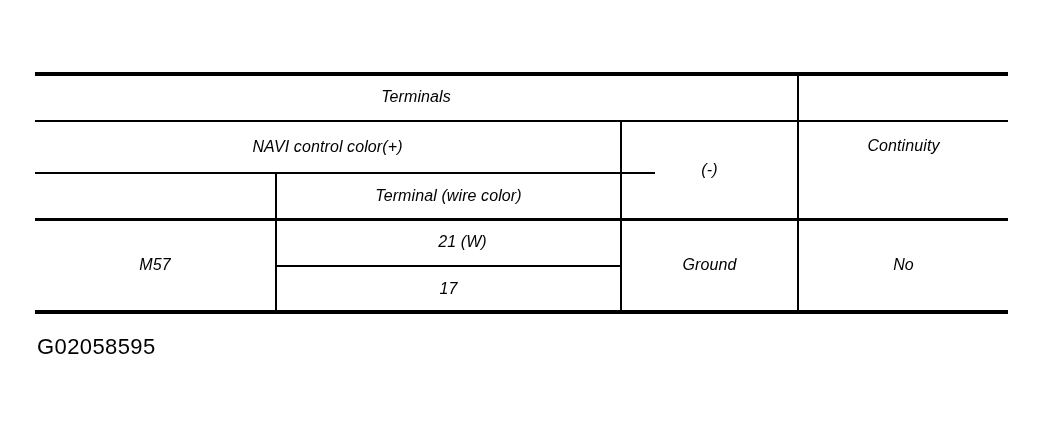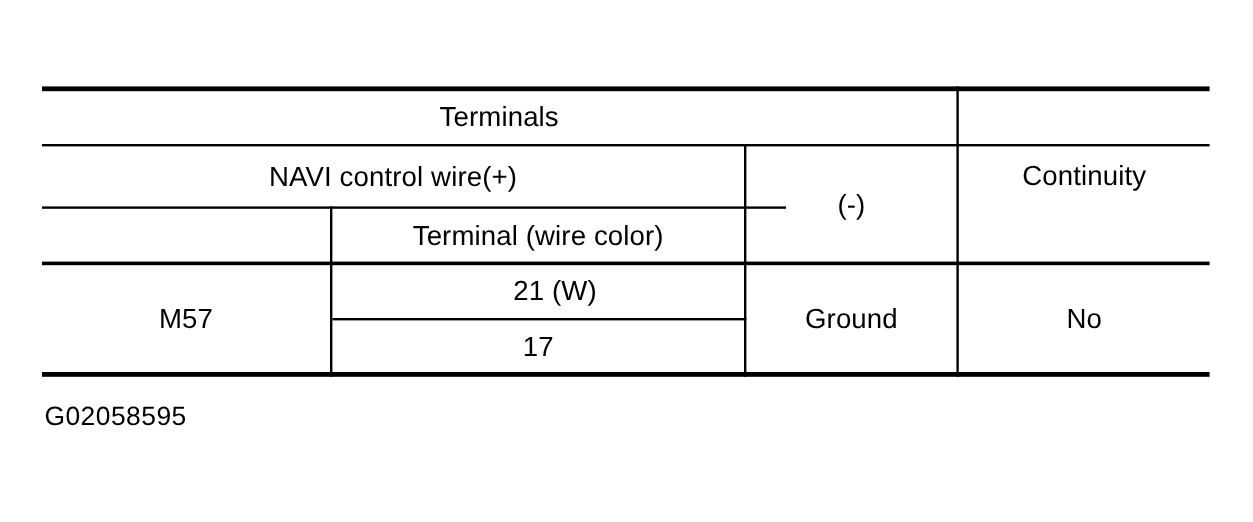--- a/index.html
+++ b/index.html
@@ -52,24 +52,25 @@
     background: #000000;
   }
 
   
   .cell {
     position: absolute;
     display: flex;
     align-items: center;
     justify-content: center;
     text-align: right;
-    font-size: 23px;
+    font-size: 16px;
     line-height: 1.15;
     letter-spacing: 0.1px;
     white-space: nowrap;
+    font-style: italic;
   }
 
   
   .c-terminals   { left: 0px;   top: 2px;   width: 762px; height: 46px; }
   
   .c-continuity  { left: 764px; top: 2px;   width: 209px; height: 144px; }
   
   .c-navi        { left: 0px;   top: 50px;  width: 585px; height: 50px; }
   
   .c-minus       { left: 587px; top: 50px;  width: 175px; height: 96px; }
@@ -109,21 +110,21 @@
     <div class="hrule thick" style="top:238px; width:973px;"></div>
 
     <div class="vrule" style="left:240px; top:100px;  height:142px;"></div>
     <div class="vrule" style="left:585px; top:48px;   height:194px;"></div>
     <div class="vrule" style="left:762px; top:0px;    height:242px;"></div>
 
     <div class="cell c-terminals">Terminals</div>
 
     <div class="cell c-continuity">Continuity</div>
 
-    <div class="cell c-navi">NAVI control wire(+)</div>
+    <div class="cell c-navi">NAVI control color(+)</div>
 
     <div class="cell c-minus">(-)</div>
 
 
     <div class="cell c-terminalwc">Terminal (wire color)</div>
 
     <div class="cell c-m57">M57</div>
 
     <div class="cell c-t1">21 (W)</div>
 

